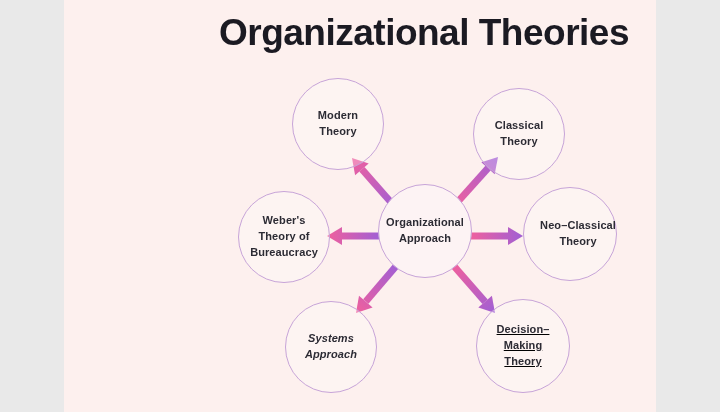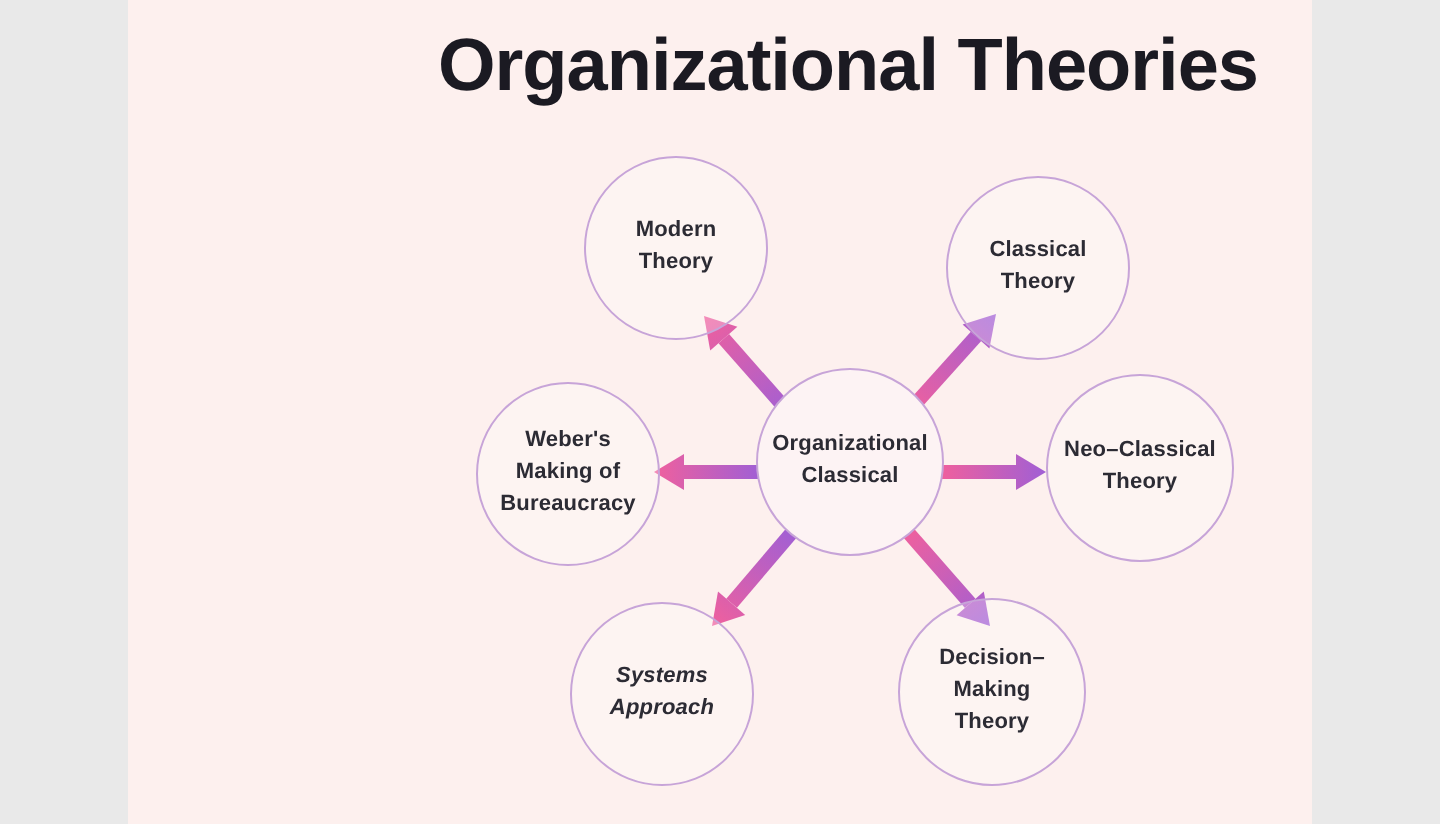--- a/index.html
+++ b/index.html
@@ -50,23 +50,23 @@
     left:0;top:0;
   }
   .sp{stop-color:var(--arrow-purple,#a05fd5);}
   .sk{stop-color:var(--arrow-pink,#f0609d);}
 
   
   .n-center   {left:314px;top:184px;width:94px;height:94px;}
   .n-modern   {left:228px;top:78px; width:92px;height:92px;}
   .n-classical{left:409px;top:88px; width:92px;height:92px;}
   .n-weber    {left:174px;top:191px;width:92px;height:92px;}
-  .n-neo      {left:459px;top:187px;width:94px;height:94px;}
+  .n-neo      {left:459px;top:187px;width:94px;height:94px;justify-content:flex-end;}
   .n-systems  {left:221px;top:301px;width:92px;height:92px;font-style:italic;}
-  .n-decision {left:385px;top:299px;width:94px;height:94px;}
+  .n-decision {left:412px;top:299px;width:94px;height:94px;text-decoration:underline;}
 </style>
 </head>
 <body>
 
 <div class="stage">
 
   <div class="title">Organizational Theories</div>
 
   <svg class="arrows" width="720" height="412" viewBox="0 0 720 412">
     <defs>
@@ -117,36 +117,36 @@
       <polygon points="292,313 295,295.7 308.6,307.5" fill="url(#gDL)"></polygon>
     </g>
     <g>
       <line x1="389" y1="265" x2="421.1" y2="301.7" stroke="url(#gDR)" stroke-width="7"></line>
       <polygon points="431,313 414.3,307.6 427.9,295.8" fill="url(#gDR)"></polygon>
     </g>
   </svg>
 
   <div class="node center n-center">
     <span class="label">Organizational
-Classical</span>
+Approach</span>
   </div>
 
   <div class="node n-modern">
     <span class="label">Modern
 Theory</span>
   </div>
 
   <div class="node n-classical">
     <span class="label">Classical
 Theory</span>
   </div>
 
   <div class="node n-weber">
     <span class="label">Weber's
-Making of
+Theory of
 Bureaucracy</span>
   </div>
 
   <div class="node n-neo">
     <span class="label">Neo–Classical
 Theory</span>
   </div>
 
   <div class="node n-systems">
     <span class="label">Systems

